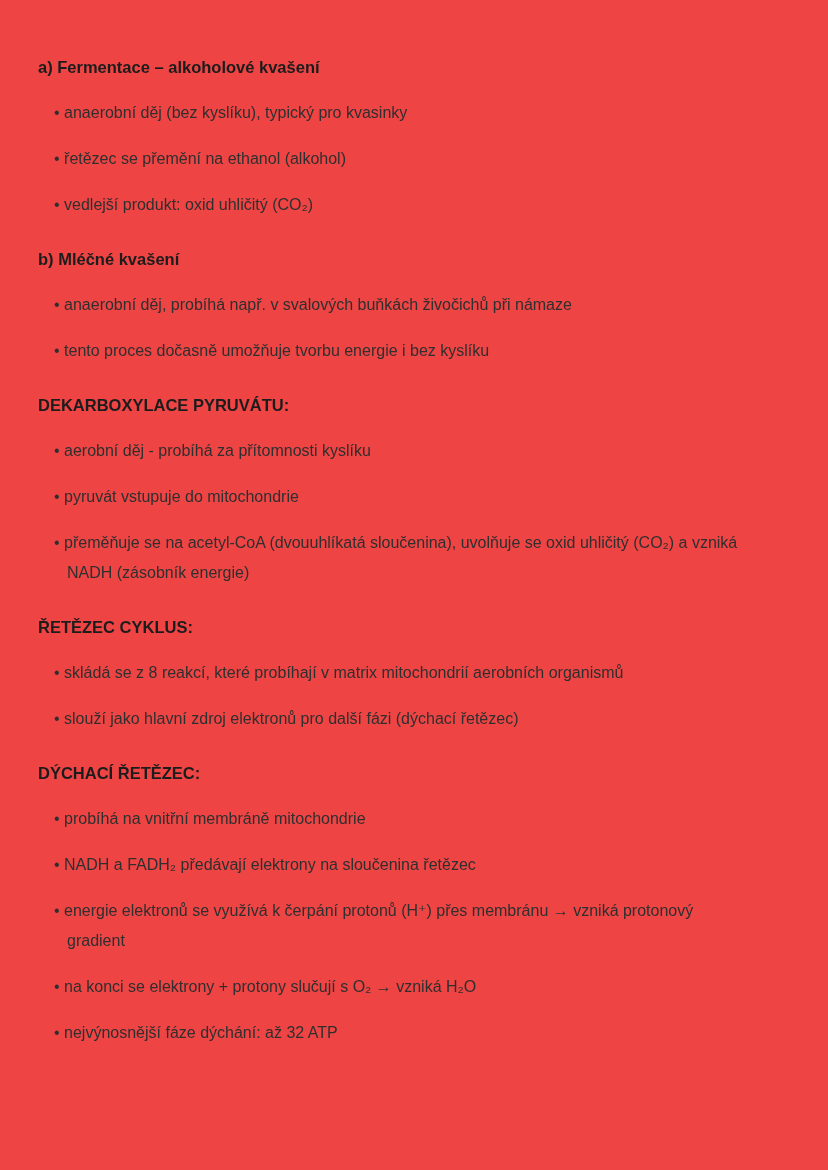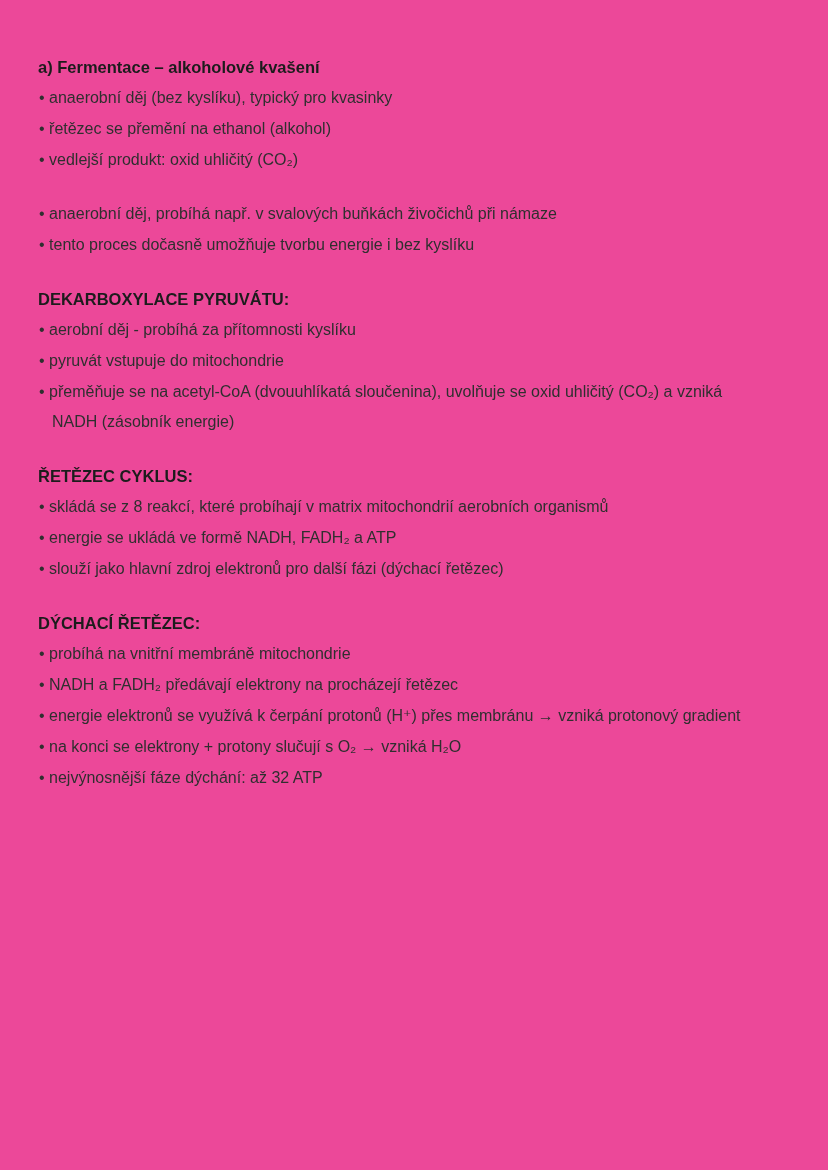--- a/index.html
+++ b/index.html
@@ -4,78 +4,78 @@
 <style>
   html, body {
     margin: 0;
     padding: 0;
     background: #ffffff;
   }
   .page {
     position: relative;
     width: 828px;
     height: 1170px;
-    background: #ec4899;
+    background: #ef4444;
     box-sizing: border-box;
     padding: 52px 70px 0 38px;
     font-family: "Liberation Sans", "DejaVu Sans", sans-serif;
     font-size: 16px;
     line-height: 30px;
     color: #2f2f2f;
     overflow: hidden;
   }
   .section {
     margin: 0 0 24px 0;
   }
   .heading {
     font-size: 16.5px;
     font-weight: 700;
     color: #1c1c1c;
     margin: 0;
     line-height: 30px;
   }
   .bullet {
-    margin: 1px;
+    margin: 16px;
     padding-left: 13px;
     text-indent: -13px;
     line-height: 30px;
   }
   .bullet .marker {
     display: inline;
   }
 </style>
 </head>
 <body>
 
 <div class="page">
   <div id="doc-content">
       <section class="section">
         <h2 class="heading">a) Fermentace – alkoholové kvašení</h2>
         <p class="bullet"><span class="marker">• </span><span>anaerobní děj (bez kyslíku), typický pro kvasinky</span></p>
         <p class="bullet"><span class="marker">• </span><span>řetězec se přemění na ethanol (alkohol)</span></p>
         <p class="bullet"><span class="marker">• </span><span>vedlejší produkt: oxid uhličitý (CO₂)</span></p>
       </section>
       <section class="section">
+        <h2 class="heading">b) Mléčné kvašení</h2>
         <p class="bullet"><span class="marker">• </span><span>anaerobní děj, probíhá např. v svalových buňkách živočichů při námaze</span></p>
         <p class="bullet"><span class="marker">• </span><span>tento proces dočasně umožňuje tvorbu energie i bez kyslíku</span></p>
       </section>
       <section class="section">
         <h2 class="heading">DEKARBOXYLACE PYRUVÁTU:</h2>
         <p class="bullet"><span class="marker">• </span><span>aerobní děj - probíhá za přítomnosti kyslíku</span></p>
         <p class="bullet"><span class="marker">• </span><span>pyruvát vstupuje do mitochondrie</span></p>
         <p class="bullet"><span class="marker">• </span><span>přeměňuje se na acetyl-CoA (dvouuhlíkatá sloučenina), uvolňuje se oxid uhličitý (CO₂) a vzniká NADH (zásobník energie)</span></p>
       </section>
       <section class="section">
         <h2 class="heading">ŘETĚZEC CYKLUS:</h2>
         <p class="bullet"><span class="marker">• </span><span>skládá se z 8 reakcí, které probíhají v matrix mitochondrií aerobních organismů</span></p>
-        <p class="bullet"><span class="marker">• </span><span>energie se ukládá ve formě NADH, FADH₂ a ATP</span></p>
         <p class="bullet"><span class="marker">• </span><span>slouží jako hlavní zdroj elektronů pro další fázi (dýchací řetězec)</span></p>
       </section>
       <section class="section">
         <h2 class="heading">DÝCHACÍ ŘETĚZEC:</h2>
         <p class="bullet"><span class="marker">• </span><span>probíhá na vnitřní membráně mitochondrie</span></p>
-        <p class="bullet"><span class="marker">• </span><span>NADH a FADH₂ předávají elektrony na procházejí řetězec</span></p>
+        <p class="bullet"><span class="marker">• </span><span>NADH a FADH₂ předávají elektrony na sloučenina řetězec</span></p>
         <p class="bullet"><span class="marker">• </span><span>energie elektronů se využívá k čerpání protonů (H⁺) přes membránu → vzniká protonový gradient</span></p>
         <p class="bullet"><span class="marker">• </span><span>na konci se elektrony + protony slučují s O₂ → vzniká H₂O</span></p>
         <p class="bullet"><span class="marker">• </span><span>nejvýnosnější fáze dýchání: až 32 ATP</span></p>
       </section>
     </div>
 </div>
 
 </body></html>

